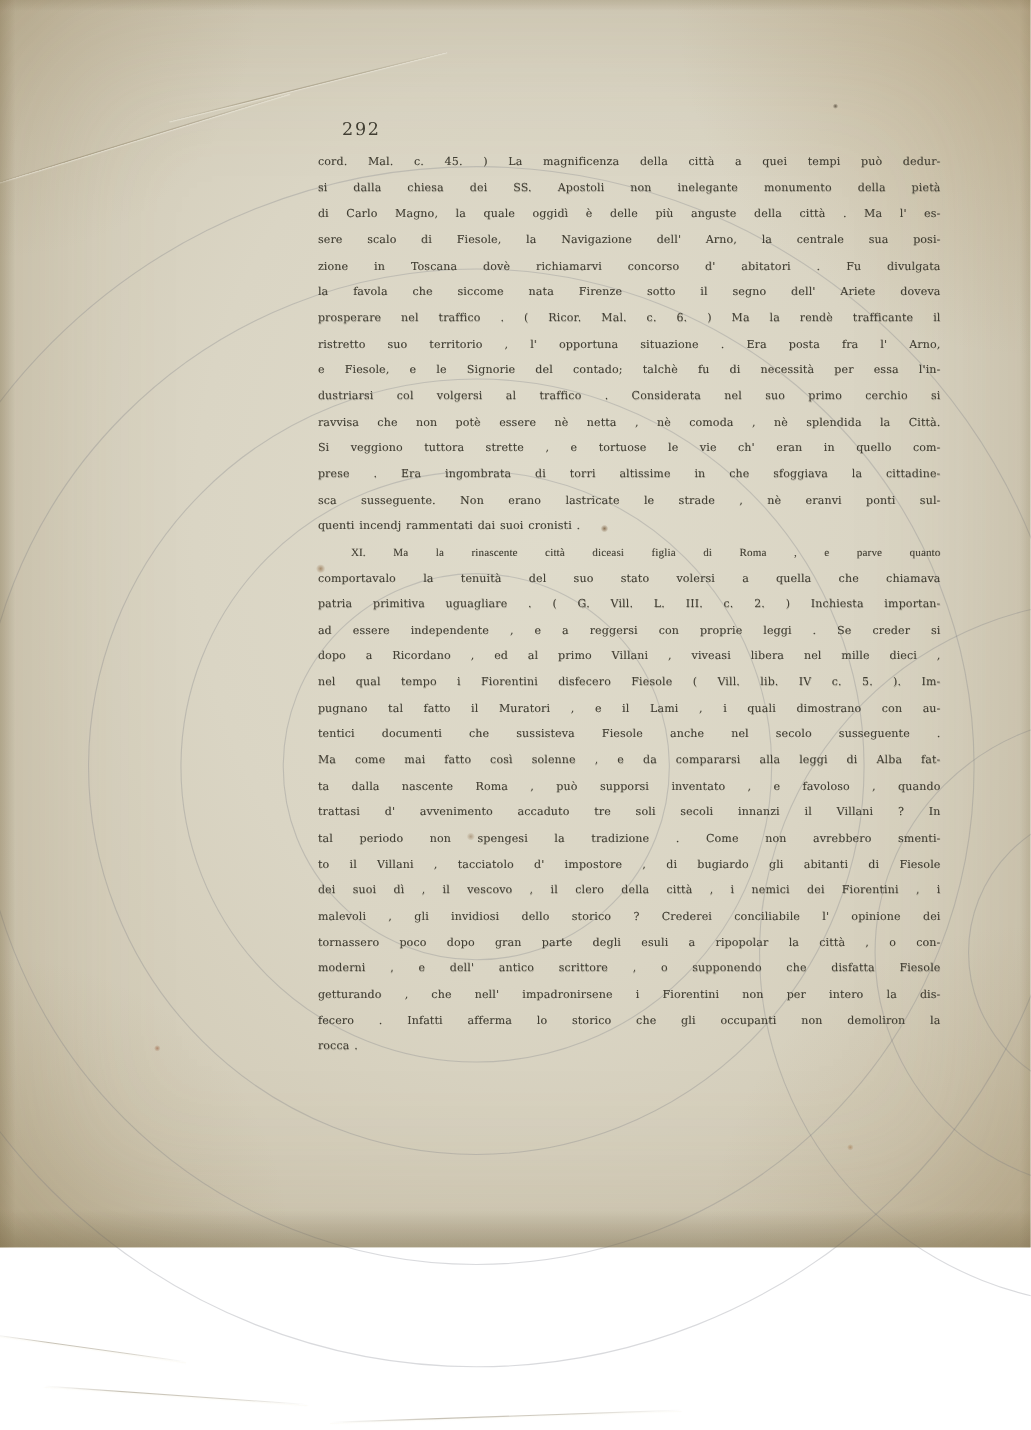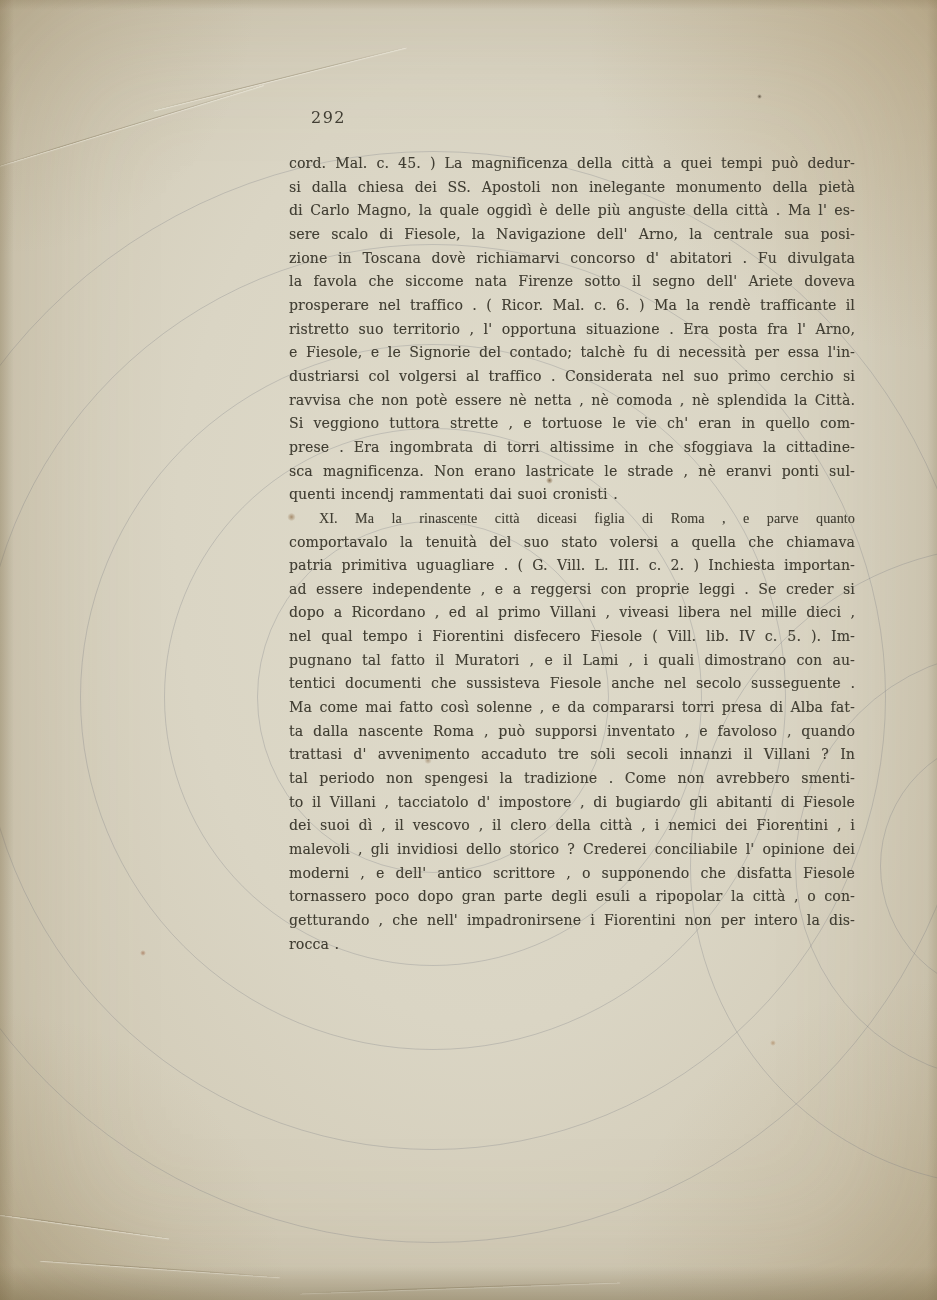--- a/index.html
+++ b/index.html
@@ -3,21 +3,21 @@
 <meta charset="utf-8">
 <style>
   html, body { margin: 0; padding: 0; }
   body {
     width: 937px; height: 1300px;
     overflow: hidden;
     font-family: "DejaVu Serif", "Liberation Serif", serif;
   }
   .scan {
     position: relative;
-    width: 937px; height: 1300px;
+    width: 937px; height: 1134px;
     background:
       radial-gradient(circle at 100% 0%, rgba(155,124,72,0.28) 0%, rgba(155,124,72,0) 22%),
       radial-gradient(circle at 0% 100%, rgba(140,115,70,0.20) 0%, rgba(140,115,70,0) 18%),
       radial-gradient(circle at 100% 100%, rgba(150,122,75,0.22) 0%, rgba(150,122,75,0) 20%),
       radial-gradient(circle at 0% 0%, rgba(135,112,70,0.18) 0%, rgba(135,112,70,0) 16%),
       radial-gradient(ellipse at 52% 42%, #dfdbcb 0%, #dad5c4 45%, #d2cbb7 78%, #c5bca3 100%);
     box-shadow: inset 0 0 140px 25px rgba(120,100,60,0.18);
   }
   
   .edge-left   { position:absolute; left:0; top:0; width:14px; height:100%;
@@ -54,22 +54,22 @@
   .spot-5 { left:140px; top:950px; width:6px; height:6px;
             background: radial-gradient(circle, rgba(140,70,35,0.5) 0%, rgba(140,70,35,0) 70%); }
   .spot-6 { left:424px; top:757px; width:8px; height:7px;
             background: radial-gradient(circle, rgba(110,70,30,0.4) 0%, rgba(110,70,30,0) 70%); }
   
   .page-number {
     position:absolute; left:311px; top:108px;
     font-size:16px; letter-spacing:1.5px; color:#413e33;
   }
   .text-block {
-    position:absolute; left:289px; top:152px; width:566px;
-    font-size:14px; line-height:23.65px;
+    position:absolute; left:289px; top:136px; width:566px;
+    font-size:10px; line-height:23.65px;
     color:#413e33;
     letter-spacing:0.15px;
     word-spacing:1px;
     text-shadow: 0.3px 0.3px 0.4px rgba(65,62,51,0.35);
   }
   .line { text-align: justify; text-align-last: justify; white-space: nowrap; }
   .line.end { text-align-last: left; }
   .line.indent { text-indent: 30px; font-family: Liberation Serif, serif; }
 </style>
 </head>
@@ -113,36 +113,37 @@
       <div class="line">sere scalo di Fiesole, la Navigazione dell' Arno, la centrale sua posi-</div>
       <div class="line">zione in Toscana dovè richiamarvi concorso d' abitatori . Fu divulgata</div>
       <div class="line">la favola che siccome nata Firenze sotto il segno dell' Ariete doveva</div>
       <div class="line">prosperare nel traffico . ( Ricor. Mal. c. 6. ) Ma la rendè trafficante il</div>
       <div class="line">ristretto suo territorio , l' opportuna situazione . Era posta fra l' Arno,</div>
       <div class="line">e Fiesole, e le Signorie del contado; talchè fu di necessità per essa l'in-</div>
       <div class="line">dustriarsi col volgersi al traffico . Considerata nel suo primo cerchio si</div>
       <div class="line">ravvisa che non potè essere nè netta , nè comoda , nè splendida la Città.</div>
       <div class="line">Si veggiono tuttora strette , e tortuose le vie ch' eran in quello com-</div>
       <div class="line">prese . Era ingombrata di torri altissime in che sfoggiava la cittadine-</div>
-      <div class="line">sca magnificenza. Non erano lastricate le strade , nè eranvi ponti sul-</div>
+      <div class="line">sca susseguente. Non erano lastricate le strade , nè eranvi ponti sul-</div>
       <div class="line end">quenti incendj rammentati dai suoi cronisti .</div>
       <div class="line indent">XI. Ma la rinascente città diceasi figlia di Roma , e parve quanto</div>
       <div class="line">comportavalo la tenuità del suo stato volersi a quella che chiamava</div>
       <div class="line">patria primitiva uguagliare . ( G. Vill. L. III. c. 2. ) Inchiesta importan-</div>
       <div class="line">ad essere independente , e a reggersi con proprie leggi . Se creder si</div>
       <div class="line">dopo a Ricordano , ed al primo Villani , viveasi libera nel mille dieci ,</div>
       <div class="line">nel qual tempo i Fiorentini disfecero Fiesole ( Vill. lib. IV c. 5. ). Im-</div>
       <div class="line">pugnano tal fatto il Muratori , e il Lami , i quali dimostrano con au-</div>
       <div class="line">tentici documenti che sussisteva Fiesole anche nel secolo susseguente .</div>
-      <div class="line">Ma come mai fatto così solenne , e da compararsi torri presa di Alba fat-</div>
+      <div class="line">Ma come mai fatto così solenne , e da compararsi alla leggi di Alba fat-</div>
       <div class="line">ta dalla nascente Roma , può supporsi inventato , e favoloso , quando</div>
       <div class="line">trattasi d' avvenimento accaduto tre soli secoli innanzi il Villani ? In</div>
       <div class="line">tal periodo non spengesi la tradizione . Come non avrebbero smenti-</div>
       <div class="line">to il Villani , tacciatolo d' impostore , di bugiardo gli abitanti di Fiesole</div>
       <div class="line">dei suoi dì , il vescovo , il clero della città , i nemici dei Fiorentini , i</div>
       <div class="line">malevoli , gli invidiosi dello storico ? Crederei conciliabile l' opinione dei</div>
+      <div class="line">tornassero poco dopo gran parte degli esuli a ripopolar la città , o con-</div>
       <div class="line">moderni , e dell' antico scrittore , o supponendo che disfatta Fiesole</div>
-      <div class="line">tornassero poco dopo gran parte degli esuli a ripopolar la città , o con-</div>
       <div class="line">getturando , che nell' impadronirsene i Fiorentini non per intero la dis-</div>
+      <div class="line">fecero . Infatti afferma lo storico che gli occupanti non demoliron la</div>
       <div class="line end">rocca .</div>
     </div>
 
 </div>
 
 </body></html>

